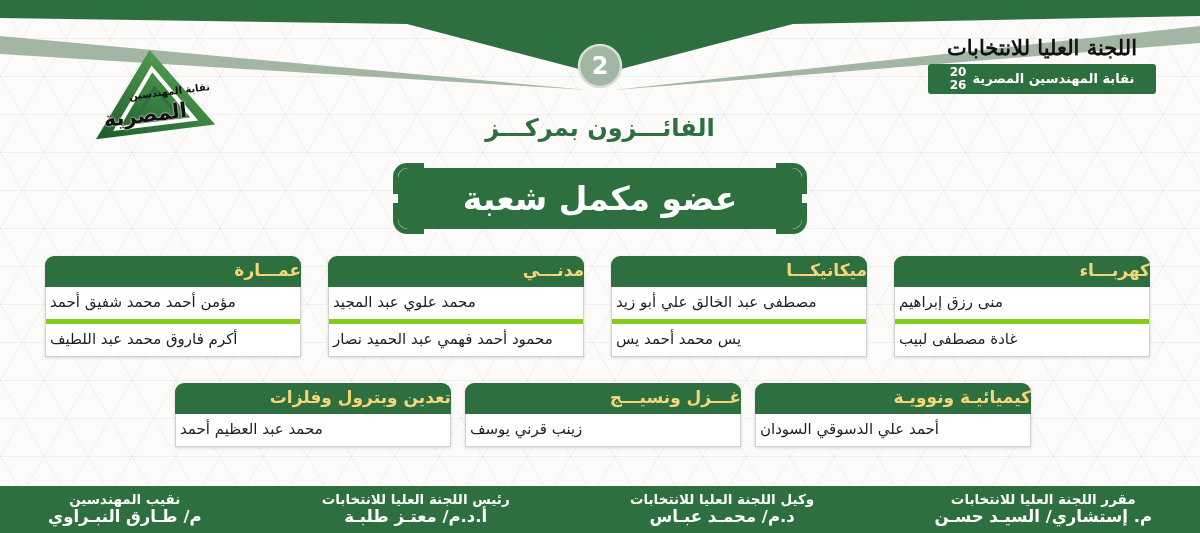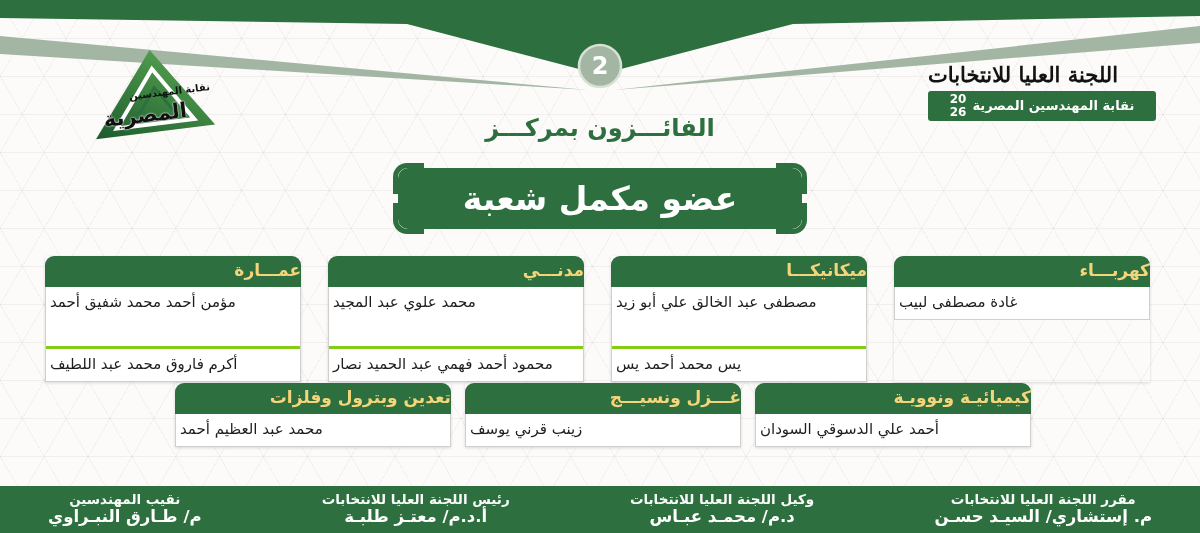--- a/index.html
+++ b/index.html
@@ -14,21 +14,21 @@
   }
   .banner{position:absolute; top:0; left:0; width:1200px; height:110px;}
 
   
   .synd-logo{position:absolute; left:85px; top:42px; width:135px; height:105px; transform:rotate(-7deg);}
   .synd-logo svg{position:absolute; left:0; top:0;}
   .synd-text-1{position:absolute; left:44px; top:46px; font-size:10px; font-weight:bold; color:#111; white-space:nowrap; direction:rtl;}
   .synd-text-2{position:absolute; left:16px; top:60px; font-size:21px; font-weight:bold; color:#111; white-space:nowrap; direction:rtl; text-shadow:0 0 1px #fff,0 0 2px #fff;}
 
   
-  .committee{position:absolute; left:928px; top:63px; width:228px; text-align:left; direction:rtl;}
+  .committee{position:absolute; left:928px; top:36px; width:228px; text-align:center; direction:rtl;}
   .committee-title{font-family:"DejaVu Serif", serif; font-weight:bold; font-size:21px; color:#121212; line-height:1.1; white-space:nowrap;}
   .committee-bar{margin-top:5px; background:#2d6f3e; border-radius:3px; color:#fff; display:flex; direction:rtl; align-items:center; justify-content:center; gap:6px; padding:2px 6px 3px;}
   .committee-sub{font-size:13px; font-weight:bold; white-space:nowrap;}
   .committee-year{display:flex; flex-direction:column; font-size:12px; line-height:1.05; font-weight:bold;}
 
   .subtitle{position:absolute; top:114px; left:0; width:100%; text-align:center;
     color:#2d6f3e; font-size:24px; font-weight:bold; direction:rtl; letter-spacing:0;}
 
   
   .title-wrap{position:absolute; left:393px; top:163px; width:414px; height:71px; box-sizing:border-box;}
@@ -44,21 +44,21 @@
   
   .row{position:absolute; display:flex; direction:rtl; justify-content:space-between;}
   .row1{left:45px; top:256px; width:1105px;}
   .row2{left:175px; top:383px; width:856px;}
   .card{box-shadow:0 1px 3px rgba(0,0,0,.14);}
   .row1 .card{width:256px;} .row2 .card{width:276px;}
   .card-header{background:#2d6f3e; color:#f5d57a; font-weight:bold; font-size:17px; text-align:right;
     padding:4px 0 7px; border-radius:9px 9px 0 0; direction:rtl;}
   .card-body{background:#fff; border:1px solid #cfcfcf; border-top:none;}
   .card-row{padding:6px 4px 8px; font-size:15px; font-weight:normal; color:#1d1d1d; text-align:left; direction:rtl; white-space:nowrap;}
-  .card-row + .card-row{border-top:3px solid #84cc16;margin-top:27px;}
+  .card-row + .card-row{border-top:5px solid #84cc16;}
 
   
   .footer{position:absolute; left:0; bottom:0; width:100%; height:47px; background:#2d6f3e;
     display:flex; direction:rtl; align-items:center; justify-content:space-between;
     padding:0 48px; box-sizing:border-box;}
   .official{text-align:center; color:#fff; direction:rtl;}
   .official-title{font-size:13.5px; font-weight:600; opacity:.97; line-height:1.15;}
   .official-name{font-size:16.5px; font-weight:bold; margin-top:1px; line-height:1.15;}
 </style>
 </head>
@@ -110,20 +110,21 @@
       <div class="tb tb-bl"></div>
       <div class="tb tb-br"></div>
       <div class="title-inner">عضو مكمل شعبة</div>
     </div>
   </div>
 
   <div class="row row1">
     <div class="card">
       <div class="card-header">كهربـــاء</div>
       <div class="card-body">
+        <div class="card-row">منى رزق إبراهيم</div>
         <div class="card-row">غادة مصطفى لبيب</div>
       </div>
     </div>
     <div class="card">
       <div class="card-header">ميكانيكـــا</div>
       <div class="card-body">
         <div class="card-row">مصطفى عبد الخالق علي أبو زيد</div>
         <div class="card-row">يس محمد أحمد يس</div>
       </div>
     </div>

